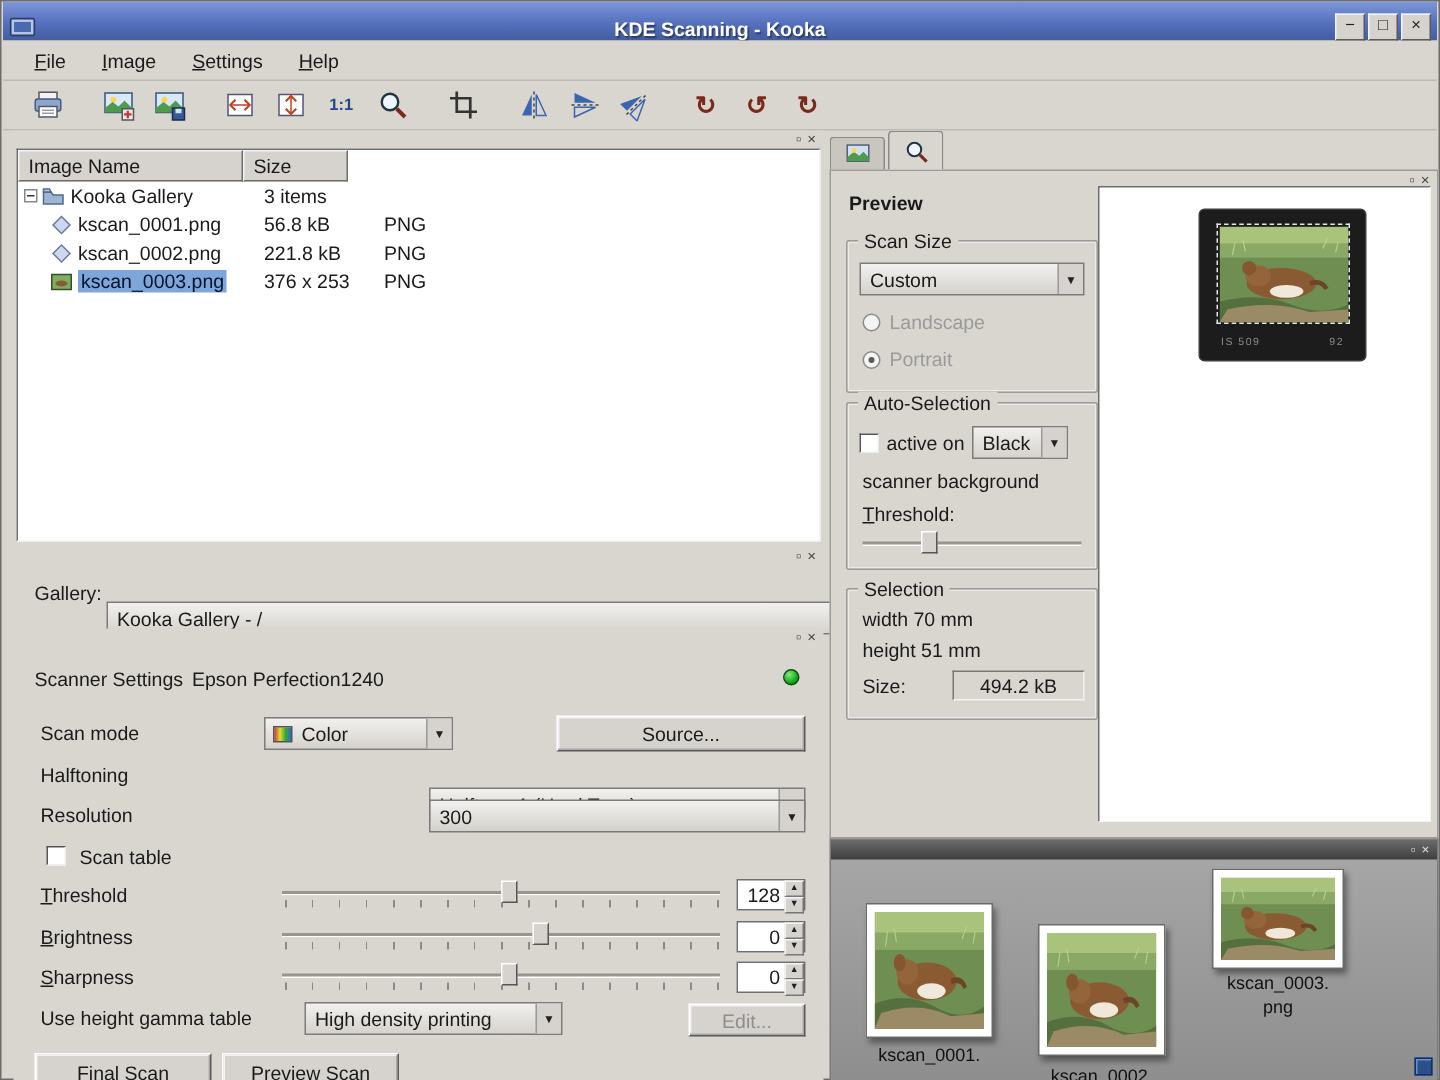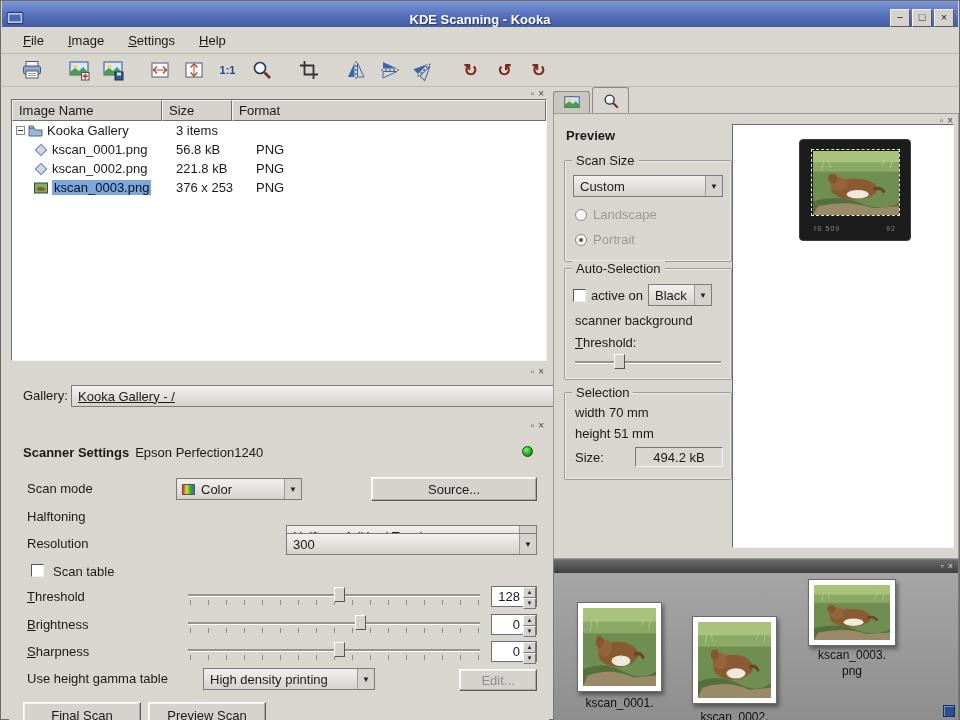--- a/index.html
+++ b/index.html
@@ -61,26 +61,26 @@
   .lrow .c-format-t { position:absolute; left:244px; }
   .indent { margin-left:22px; }
   .expander { width:9px; height:9px; border:1px solid #888; background:#fff; margin:0 3px 0 4px; position:relative; }
   .expander::after { content:""; position:absolute; left:1px; right:1px; top:3px; height:1px; background:#333; }
   .ficon { margin-right:4px; display:inline-flex; }
   .selname { background:#7ea6d8; color:#00122e; padding:0 2px; }
 
   
   .p-gallery { left:8px; top:364px; width:540px; height:52px; }
   .p-gallery .glabel { position:absolute; left:14px; top:23px; }
-  .p-gallery .combo { position:absolute; left:62px; top:20px; width:524px;text-decoration:underline; }
+  .p-gallery .combo { position:absolute; left:62px; top:36px; width:524px; }
 
   
   .p-scan { left:8px; top:418px; width:540px; height:302px; }
   .sc-title { position:absolute; left:14px; top:26px; }
-  .sc-title b { font-weight:bold; }
+  .sc-title b { font-weight:normal; }
   .sc-title .dev { margin-left:6px; }
   .led { position:absolute; right:16px; top:27px; width:11px; height:11px; border-radius:50%; background:radial-gradient(circle at 35% 30%,#7cf07c,#18a018 65%,#0c700c); border:1px solid #0a500a; }
   .frow { position:absolute; left:0; right:0; height:24px; }
   .frow .lab { position:absolute; left:18px; top:4px; white-space:nowrap; }
   .cb-lab { position:absolute; left:44px; top:4px; }
 
   
   .tabbar { position:absolute; left:552px; top:86px; width:406px; height:26px; }
   .tab { position:absolute; bottom:0; width:37px; border:1px solid #8a8a8a; border-bottom:none; border-radius:3px 3px 0 0; display:flex; align-items:center; justify-content:center; background:#c9c6c0; }
   .tab svg { width:18px; height:18px; }
@@ -257,21 +257,20 @@
 
   <div class="panel p-files">
     <div class="dockstrip">
       <span class="dock-g">▫</span>
       <span class="dock-g">×</span>
     </div>
     <div class="listview">
       <div class="lh">
         <span class="hc c-name">Image Name</span>
         <span class="hc c-size">Size</span>
-        <span class="hc c-format">Format</span>
       </div>
       <div class="lrow">
         <span class="expander"></span>
         <span class="ficon">
           <svg width="15" height="13" viewBox="0 0 15 13">
               <path d="M1 4h5l1.5 2H14v6H1z" fill="#9db6d4" stroke="#51688a"></path>
               <path d="M1 4V2h4l1 2z" fill="#bccde4" stroke="#51688a"></path>
             </svg>
         </span>
         <span>Kooka Gallery</span>

